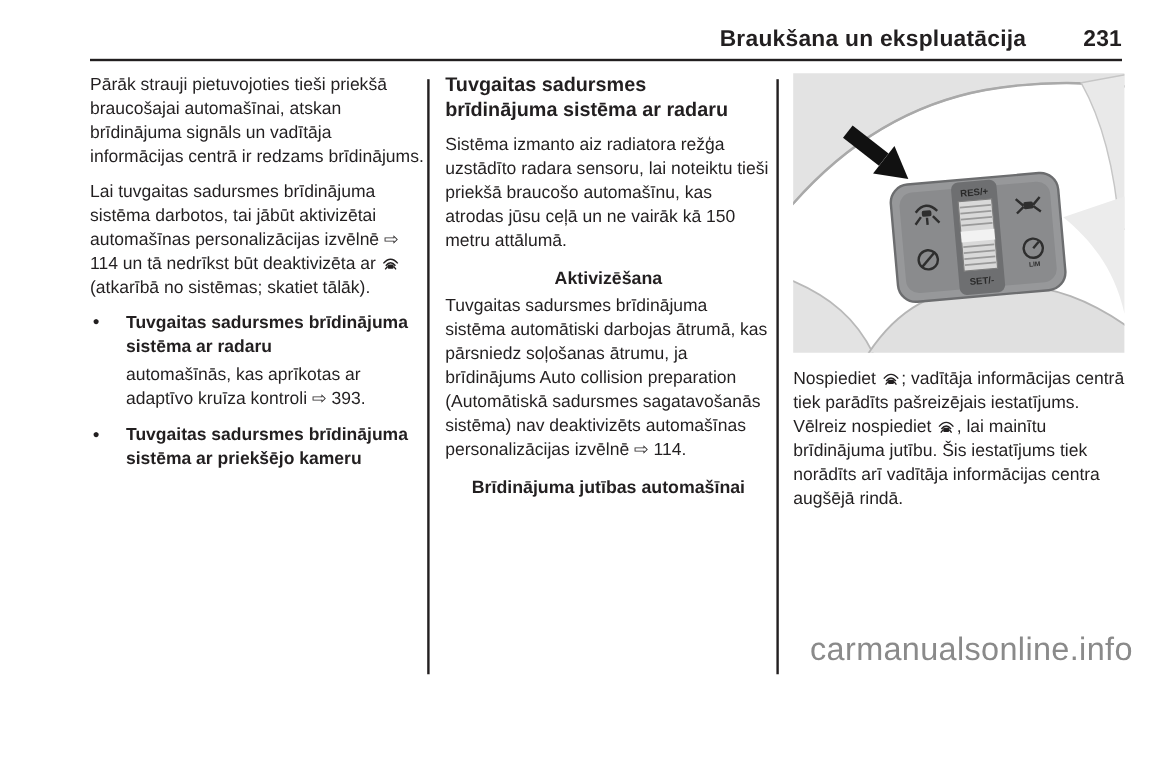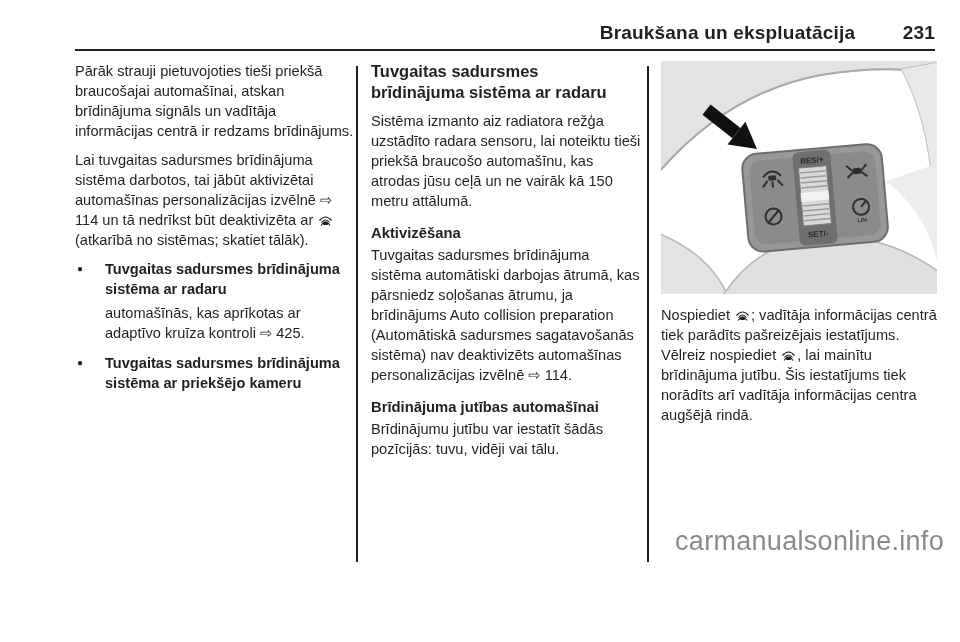--- a/index.html
+++ b/index.html
@@ -16,21 +16,21 @@
   .col{position:absolute;top:61px;font-size:14.6px;line-height:20px;}
   .col p{margin:0 0 9px 0;}
   #col1{left:75px;width:280px;}
   #col2{left:371px;width:272px;}
   #col3{left:661px;width:276px;}
   .vdiv{position:absolute;top:66px;width:2px;height:549px;background:#221f20;}
   #vdiv1{left:356px;}
   #vdiv2{left:647px;}
   
   h2{margin:0 0 8px 0;font-size:16.5px;line-height:21px;font-weight:bold;max-width:256px;}
-  h3{margin:12px 0 2px 0;font-size:14.8px;line-height:20px;font-weight:bold;}
+  h3{margin:12px 0 2px 0;font-size:14.8px;line-height:20px;font-weight:bold;text-align:center;}
   
   .bullet{display:flex;margin:0 0 10px 0;}
   .bullet .dot{width:28px;flex:0 0 28px;font-size:10px;line-height:20px;padding-left:2px;}
   .bullet .btxt{flex:1;}
   .bullet .btitle{font-weight:bold;margin-bottom:4px;}
   
   .sym{display:inline-block;vertical-align:-1px;margin:0 1px;}
   
   .figure{width:276px;height:233px;margin-bottom:6px;}
   .caption{font-size:14.6px;line-height:20px;}
@@ -58,39 +58,38 @@
           <path d="M1.5,5.5 Q7.5,-1.5 13.5,5.5" fill="none" stroke="#221f20" stroke-width="1.2"></path>
           <path d="M3.5,7.5 Q7.5,2.5 11.5,7.5" fill="none" stroke="#221f20" stroke-width="1.2"></path>
           <rect x="5" y="6.5" width="5" height="3.5" rx="1" fill="#221f20"></rect>
           <path d="M3,10.5 L5,8 M12,10.5 L10,8" stroke="#221f20" stroke-width="1.2"></path>
         </svg><span> (atkarībā no sistēmas; skatiet tālāk).</span></p>
 
     <div class="bullet">
       <span class="dot">●</span>
       <div class="btxt">
         <div class="btitle">Tuvgaitas sadursmes brīdinājuma sistēma ar radaru</div>
-        <div>automašīnās, kas aprīkotas ar adaptīvo kruīza kontroli ⇨ 425.</div>
+        <div>automašīnās, kas aprīkotas ar adaptīvo kruīza kontroli ⇨ 393.</div>
       </div>
     </div>
 
     <div class="bullet">
       <span class="dot">●</span>
       <div class="btxt">
         <div class="btitle">Tuvgaitas sadursmes brīdinājuma sistēma ar priekšējo kameru</div>
       </div>
     </div>
   </div>
 
   <div class="col" id="col2">
     <h2>Tuvgaitas sadursmes brīdinājuma sistēma ar radaru</h2>
     <p>Sistēma izmanto aiz radiatora režģa uzstādīto radara sensoru, lai noteiktu tieši priekšā braucošo automašīnu, kas atrodas jūsu ceļā un ne vairāk kā 150 metru attālumā.</p>
     <h3>Aktivizēšana</h3>
     <p>Tuvgaitas sadursmes brīdinājuma sistēma automātiski darbojas ātrumā, kas pārsniedz soļošanas ātrumu, ja brīdinājums Auto collision preparation (Automātiskā sadursmes sagatavošanās sistēma) nav deaktivizēts automašīnas personalizācijas izvēlnē ⇨ 114.</p>
     <h3>Brīdinājuma jutības automašīnai</h3>
-    <p>Brīdinājumu jutību var iestatīt šādās pozīcijās: tuvu, vidēji vai tālu.</p>
   </div>
 
   <div class="col" id="col3">
     <svg class="figure" viewBox="0 0 276 233">
       <rect x="0" y="0" width="276" height="233" fill="#ffffff"></rect>
 
       <path d="M-8,118 C40,60 95,26 160,14 C200,7 240,6 284,12 L284,-8 L-8,-8 Z" fill="#e3e3e3" stroke="#bdbdbd" stroke-width="1.5"></path>
       <path d="M-8,118 C40,60 95,26 160,14 C200,7 240,6 284,12" fill="none" stroke="#a9a9a9" stroke-width="2"></path>
 
       <path d="M240,8 C258,40 268,80 272,130 L284,130 L284,0 Z" fill="#e9e9e9" stroke="#c6c6c6" stroke-width="1.2"></path>

